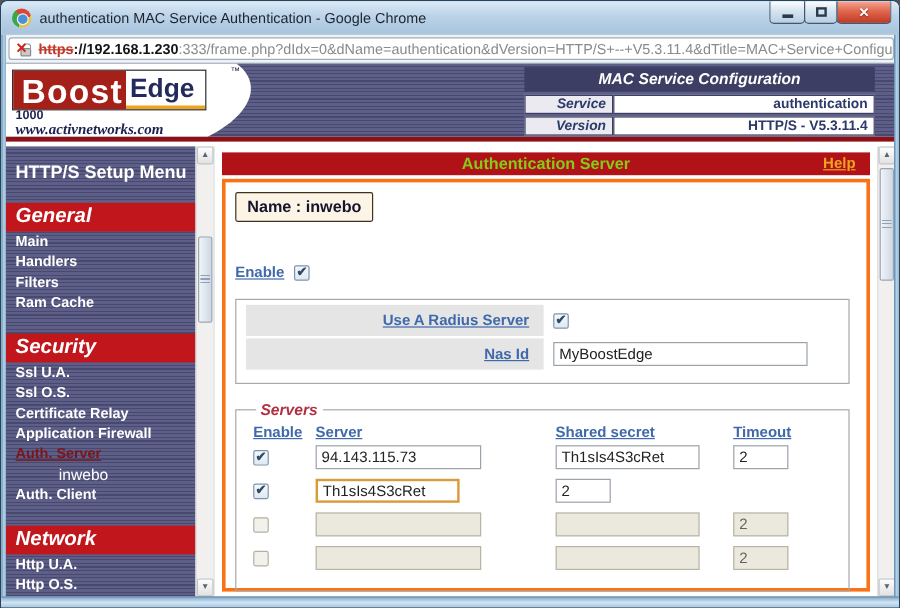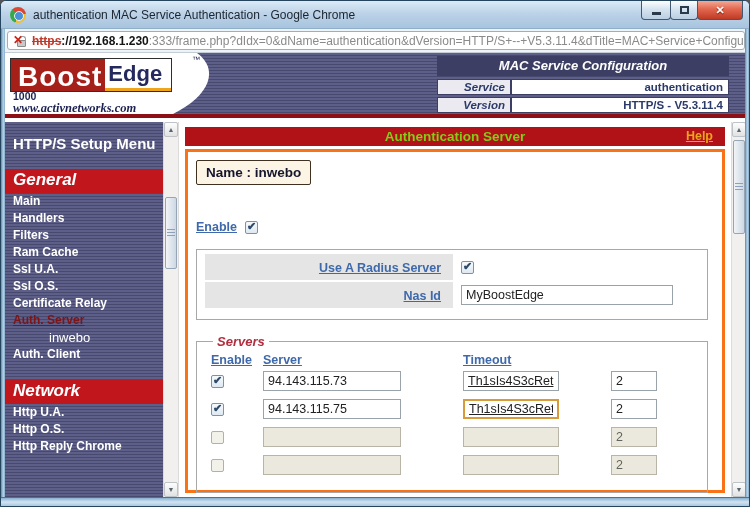--- a/index.html
+++ b/index.html
@@ -125,21 +125,21 @@
   input.txt { height:20px; border:1px solid #9aa2aa; font-family:"Liberation Sans",sans-serif;
     font-size:12.5px; color:#222; padding:1px 4px; background:#fff; }
   input.nas { width:212px; }
   input.dis { background:#ebe9dd; border-color:#b9b5a6; color:#63635d; }
   input.foc { border:2px solid var(--focus-orange); }
 
   .fs-servers { margin-top:12px; }
   .srow { display:grid; grid-template-columns:52px 200px 148px auto; align-items:center;
     margin:0 0 8px 6px; }
   .srow.head { margin-bottom:4px; }
-  input.sv { width:138px; } input.sec { width:96px;text-decoration:underline; } input.to { width:46px; }
+  input.sv { width:138px; } input.sec { width:120px; } input.to { width:46px; }
 </style>
 </head>
 <body>
 
 <div class="win">
 
   <div class="titlebar">
     <div class="chrome-icon"></div>
     <span class="win-title">authentication MAC Service Authentication - Google Chrome</span>
     <div class="winbtns">
@@ -195,23 +195,25 @@
 
   <div class="bodyrow">
 
     <div class="sidebar">
       <div class="sb-title">HTTP/S Setup Menu</div>
       <div class="sb-section">General</div>
       <div class="sb-item">Main</div>
       <div class="sb-item">Handlers</div>
       <div class="sb-item">Filters</div>
       <div class="sb-item">Ram Cache</div>
+      <div class="sb-section">Security</div>
       <div class="sb-item">Ssl U.A.</div>
       <div class="sb-item">Ssl O.S.</div>
       <div class="sb-item">Certificate Relay</div>
+      <div class="sb-item">Application Firewall</div>
       <div class="sb-item sel">Auth. Server</div>
       <div class="sb-item sub">inwebo</div>
       <div class="sb-item">Auth. Client</div>
       <div class="sb-section">Network</div>
       <div class="sb-item">Http U.A.</div>
       <div class="sb-item">Http O.S.</div>
       <div class="sb-item">Http Reply Chrome</div>
     </div>
 
     <div class="scrollbar">
@@ -252,31 +254,31 @@
             </div>
             <input class="txt nas" value="MyBoostEdge" style="">
           </div>
         </fieldset>
 
         <fieldset class="fs fs-servers">
           <legend>Servers</legend>
           <div class="srow head">
             <a class="lnk">Enable</a>
             <a class="lnk">Server</a>
+            <a class="lnk">Shared secret</a>
             <a class="lnk">Timeout</a>
           </div>
           <div class="srow">
             <span class="cb checked"></span>
             <input class="txt sv" value="94.143.115.73" style="">
             <input class="txt sec" value="Th1sIs4S3cRet" style="">
             <input class="txt to" value="2" style="">
           </div>
           <div class="srow">
             <span class="cb checked"></span>
-            <input class="txt sv" value="94.143.115.75" style="">
             <input class="txt sec foc" value="Th1sIs4S3cRet" style="">
             <input class="txt to" value="2" style="">
           </div>
           <div class="srow">
             <span class="cb dis"></span>
             <input class="txt sv dis" disabled="" value="" style="">
             <input class="txt sec dis" disabled="" value="" style="">
             <input class="txt to dis" disabled="" value="2" style="">
           </div>
           <div class="srow">

